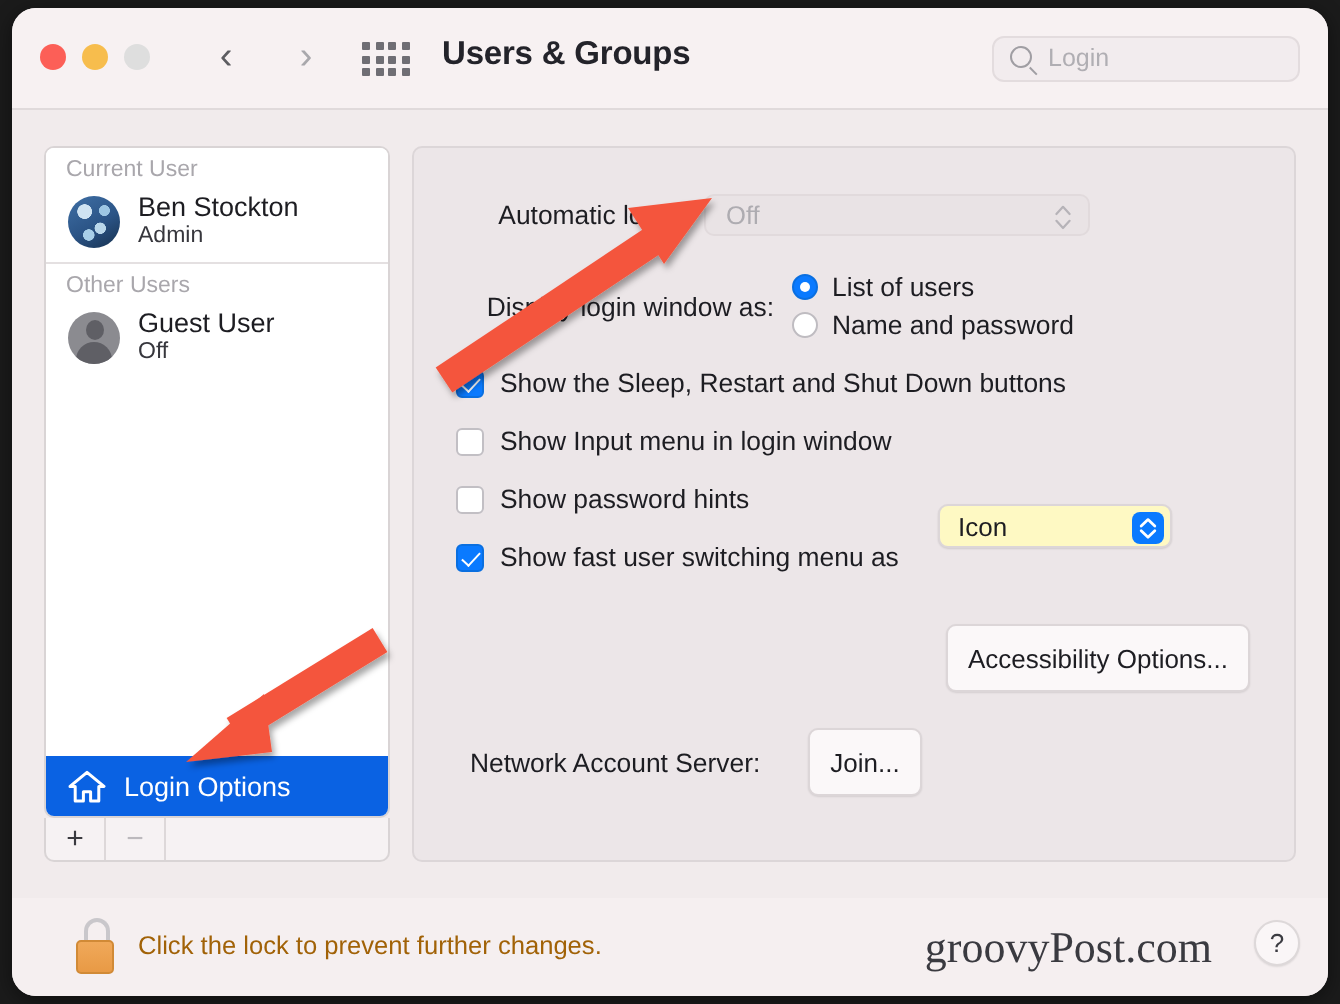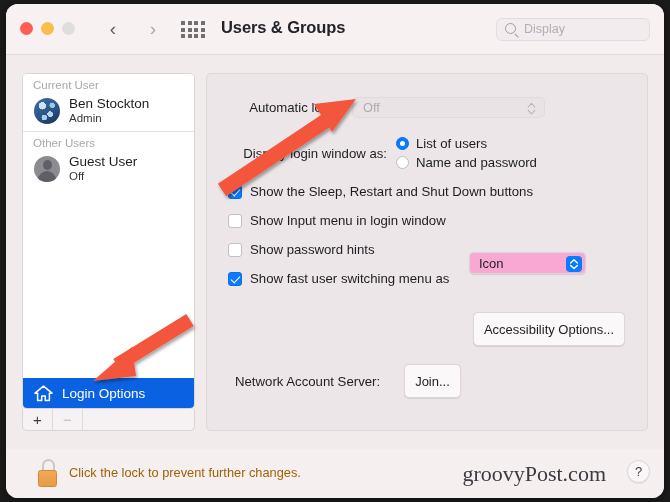--- a/index.html
+++ b/index.html
@@ -211,21 +211,21 @@
     content: ""; position: absolute; left: 4px; top: 1px;
     width: 4px; height: 8px;
     border: solid #fff; border-width: 0 1.8px 1.8px 0;
     transform: rotate(43deg);
   }
   .cb-line .t { font-size: 13.2px; color: #1d1d22; text-align: right; }
 
   #icon-popup {
     position: absolute; left: 262px; top: 178px;
     width: 117px; height: 22px;
-    background: #f9a8d4;
+    background: #fef9c3;
     border: 1px solid #dcd6d8;
     border-radius: 5px;
     box-shadow: 0 .5px 1px rgba(0,0,0,.12);
     padding-left: 44px;
   }
   #icon-popup .val { position: absolute; left: 9px; top: 2.5px; font-size: 13px; color: #1d1d22; }
   #icon-popup .stepper {
     position: absolute; right: 3px; top: 2.5px;
     width: 16px; height: 16px; border-radius: 4px;
     background: #0a7aff;
@@ -310,21 +310,21 @@
         <i></i>
         <i></i>
         <i></i>
         <i></i>
         <i></i>
         <i></i>
     </div>
     <div id="win-title">Users &amp; Groups</div>
     <div id="search">
       <span class="mag"></span>
-      <span class="ph">Display</span>
+      <span class="ph">Login</span>
     </div>
   </div>
 
   <div id="body">
 
     <div id="sidebar">
       <div class="group-head">Current User</div>
       <div class="user-row">
         <span class="avatar globe"></span>
         <span>

